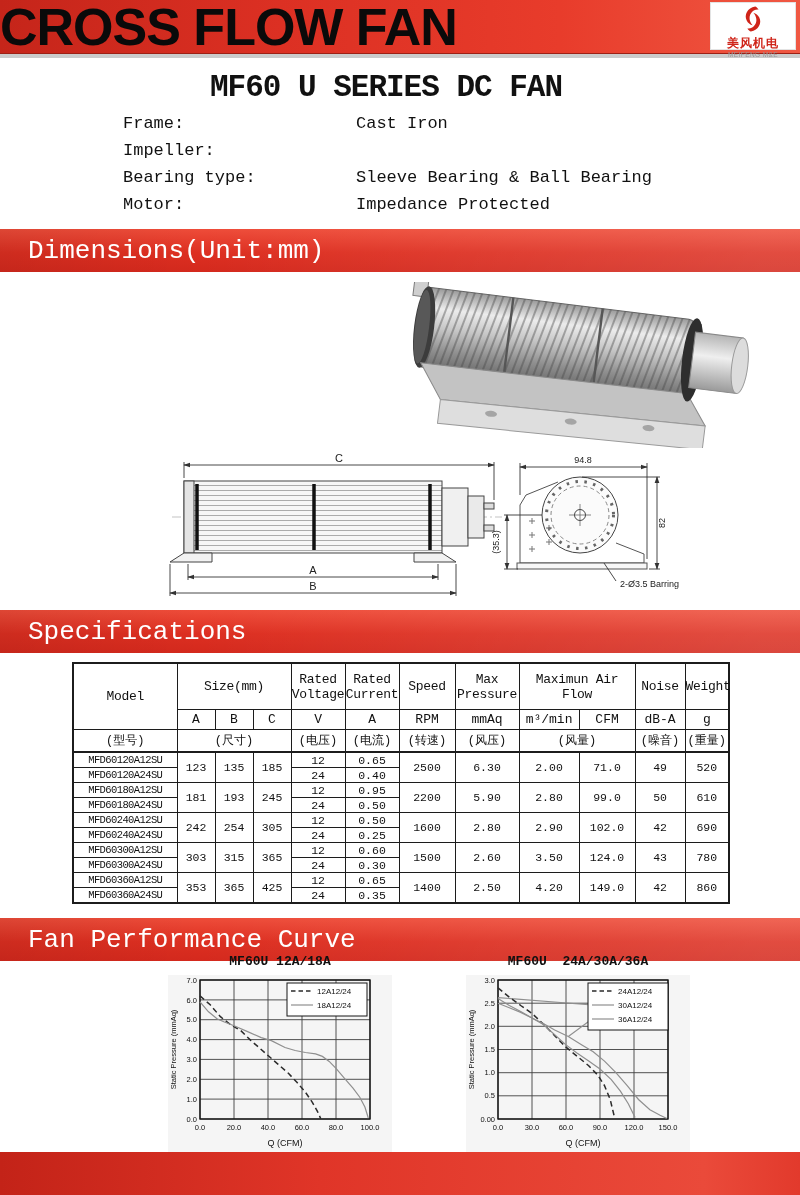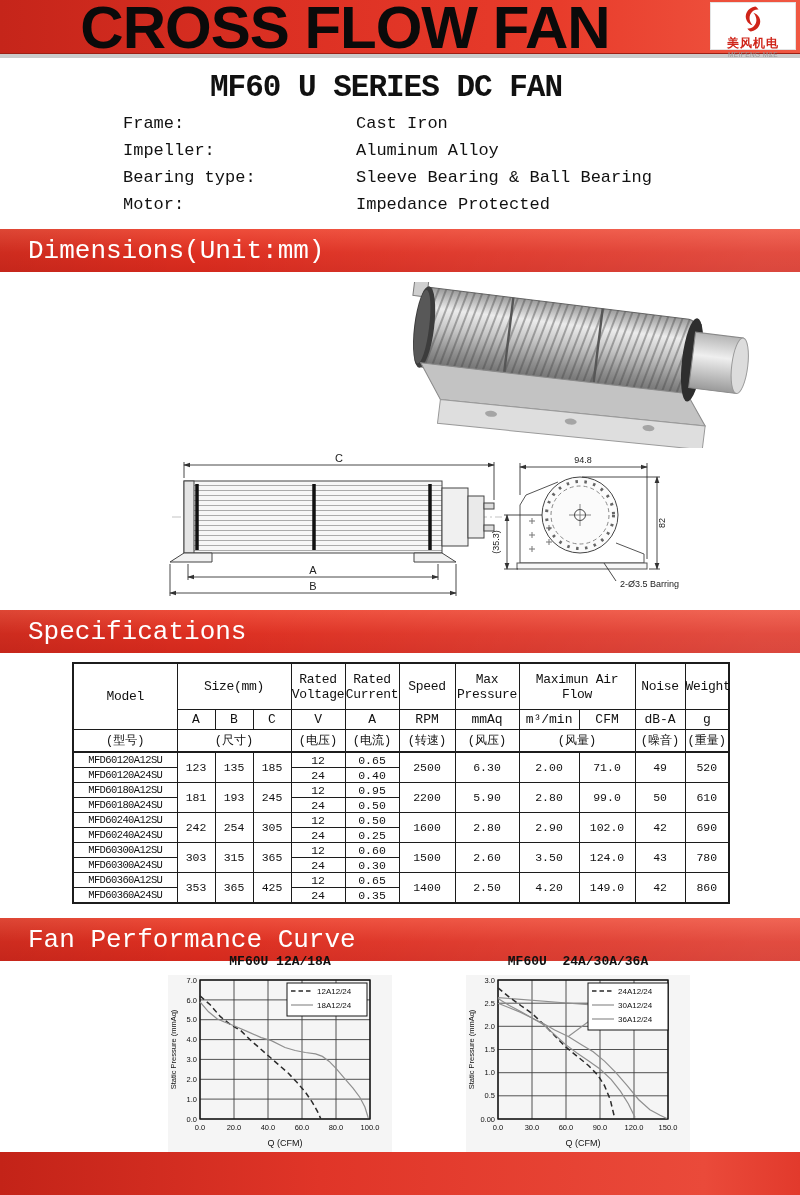--- a/index.html
+++ b/index.html
@@ -3,21 +3,21 @@
 <meta charset="utf-8">
 <style>
   html,body{margin:0;padding:0;background:#e9e9e9;}
   .page{position:relative;width:800px;height:1195px;margin:0 auto;background:#ffffff;overflow:hidden;
         font-family:"Liberation Mono","DejaVu Sans Mono",monospace;color:#111;}
   
   .top-banner{position:absolute;left:0;top:0;width:800px;height:53px;
     background:linear-gradient(90deg,#c5251a 0%,#dc3023 35%,#e83c2b 70%,#f05843 100%);
     border-bottom:1px solid #9c2015;box-shadow:0 4px 0 rgba(160,160,160,.55);}
   .main-title{margin:0;position:absolute;left:0;right:110px;top:0;height:53px;line-height:55px;
-    text-align:center;font-family:"Liberation Sans",sans-serif;font-weight:700;font-size:60px;
+    text-align:left;font-family:"Liberation Sans",sans-serif;font-weight:700;font-size:52px;
     letter-spacing:-1px;color:#0a0a0a;}
   .logo-card{position:absolute;top:2px;right:4px;width:86px;height:48px;background:#fff;
     border:1px solid #e3e3e3;text-align:center;padding-top:2px;box-sizing:border-box;z-index:5;}
   .logo-cn{font-size:12px;font-weight:700;color:#cf2419;letter-spacing:1px;line-height:13px;}
   .logo-en{font-size:6.5px;color:#979797;letter-spacing:.4px;line-height:8px;font-family:"Liberation Sans",sans-serif;}
   
   .subtitle{position:absolute;left:0;top:70px;width:772px;text-align:center;
     font-size:31px;font-weight:700;letter-spacing:-1px;white-space:pre;}
   .spec-list{position:absolute;left:95px;top:110px;font-size:17px;margin-left:28px;}
   .spec-row{display:flex;height:27px;line-height:27px;}
@@ -73,21 +73,20 @@
   </div>
 
   <div class="subtitle">MF60 U SERIES DC FAN</div>
   <div class="spec-list">
     <div class="spec-row">
       <span class="spec-label">Frame:</span>
       <span class="spec-value">Cast Iron</span>
     </div>
     <div class="spec-row">
       <span class="spec-label">Impeller:</span>
-      <span class="spec-value">Aluminum Alloy</span>
     </div>
     <div class="spec-row">
       <span class="spec-label">Bearing type:</span>
       <span class="spec-value">Sleeve Bearing &amp; Ball Bearing</span>
     </div>
     <div class="spec-row">
       <span class="spec-label">Motor:</span>
       <span class="spec-value">Impedance Protected</span>
     </div>
   </div>

